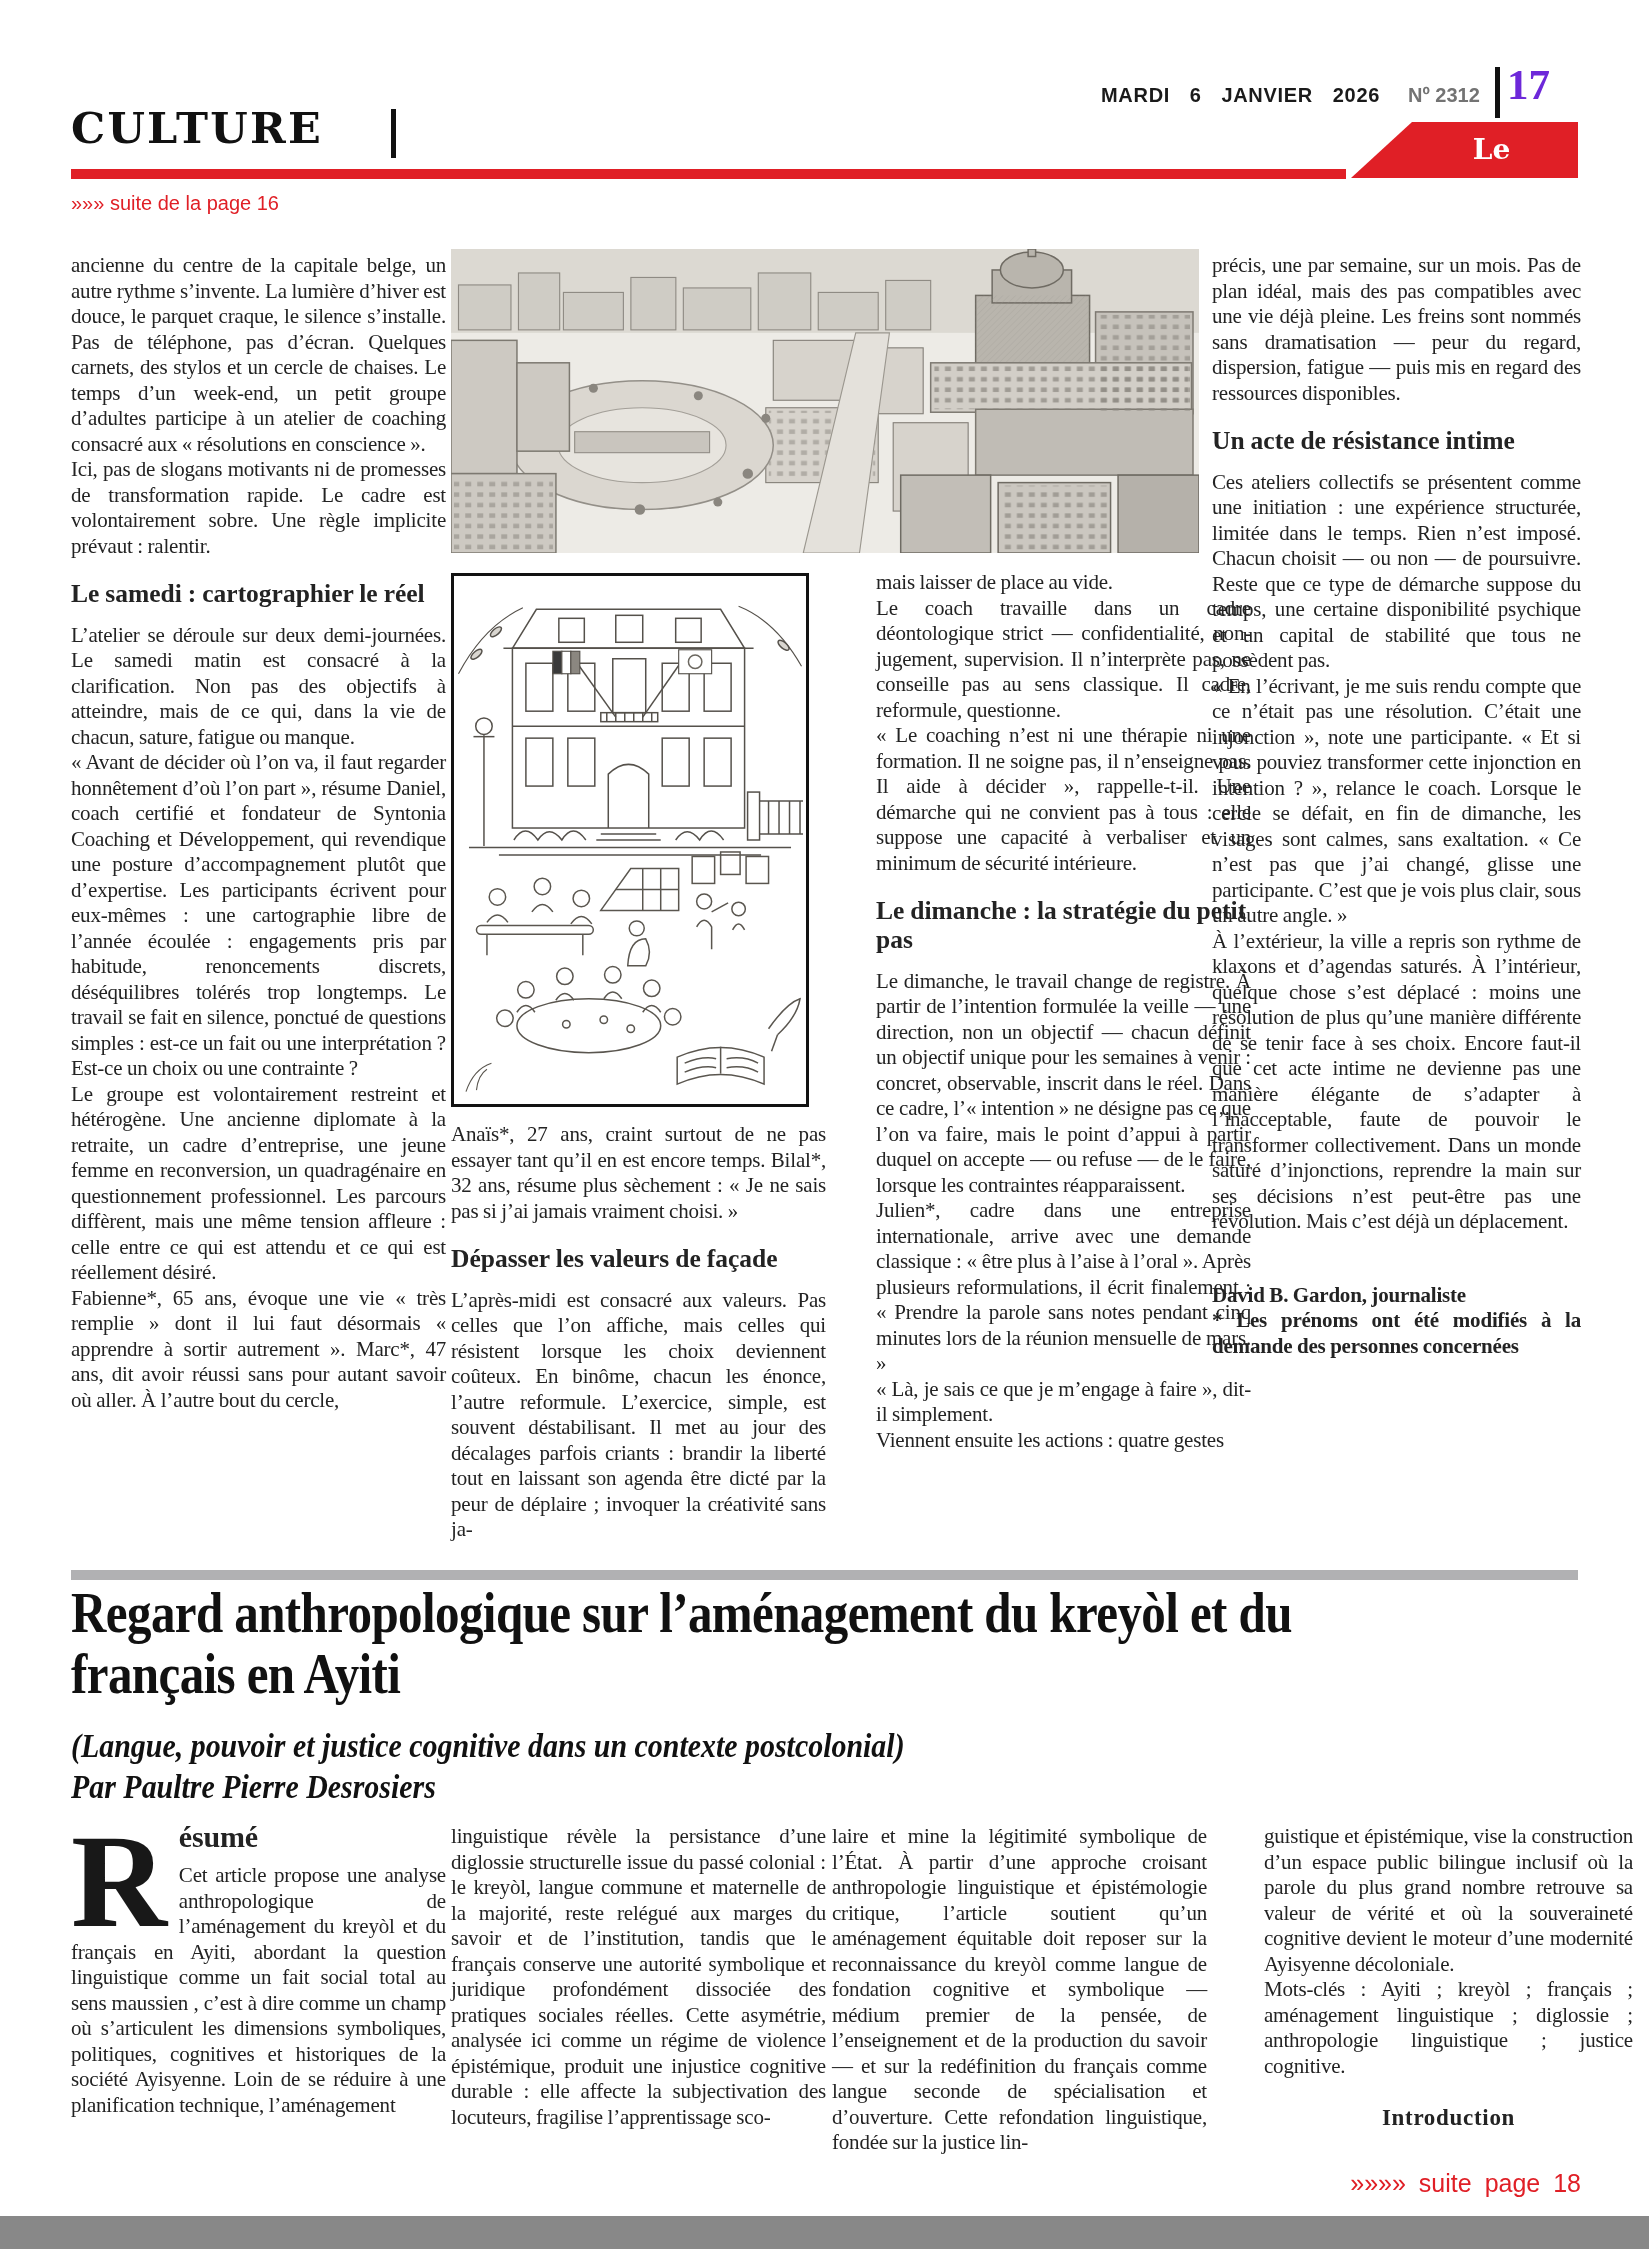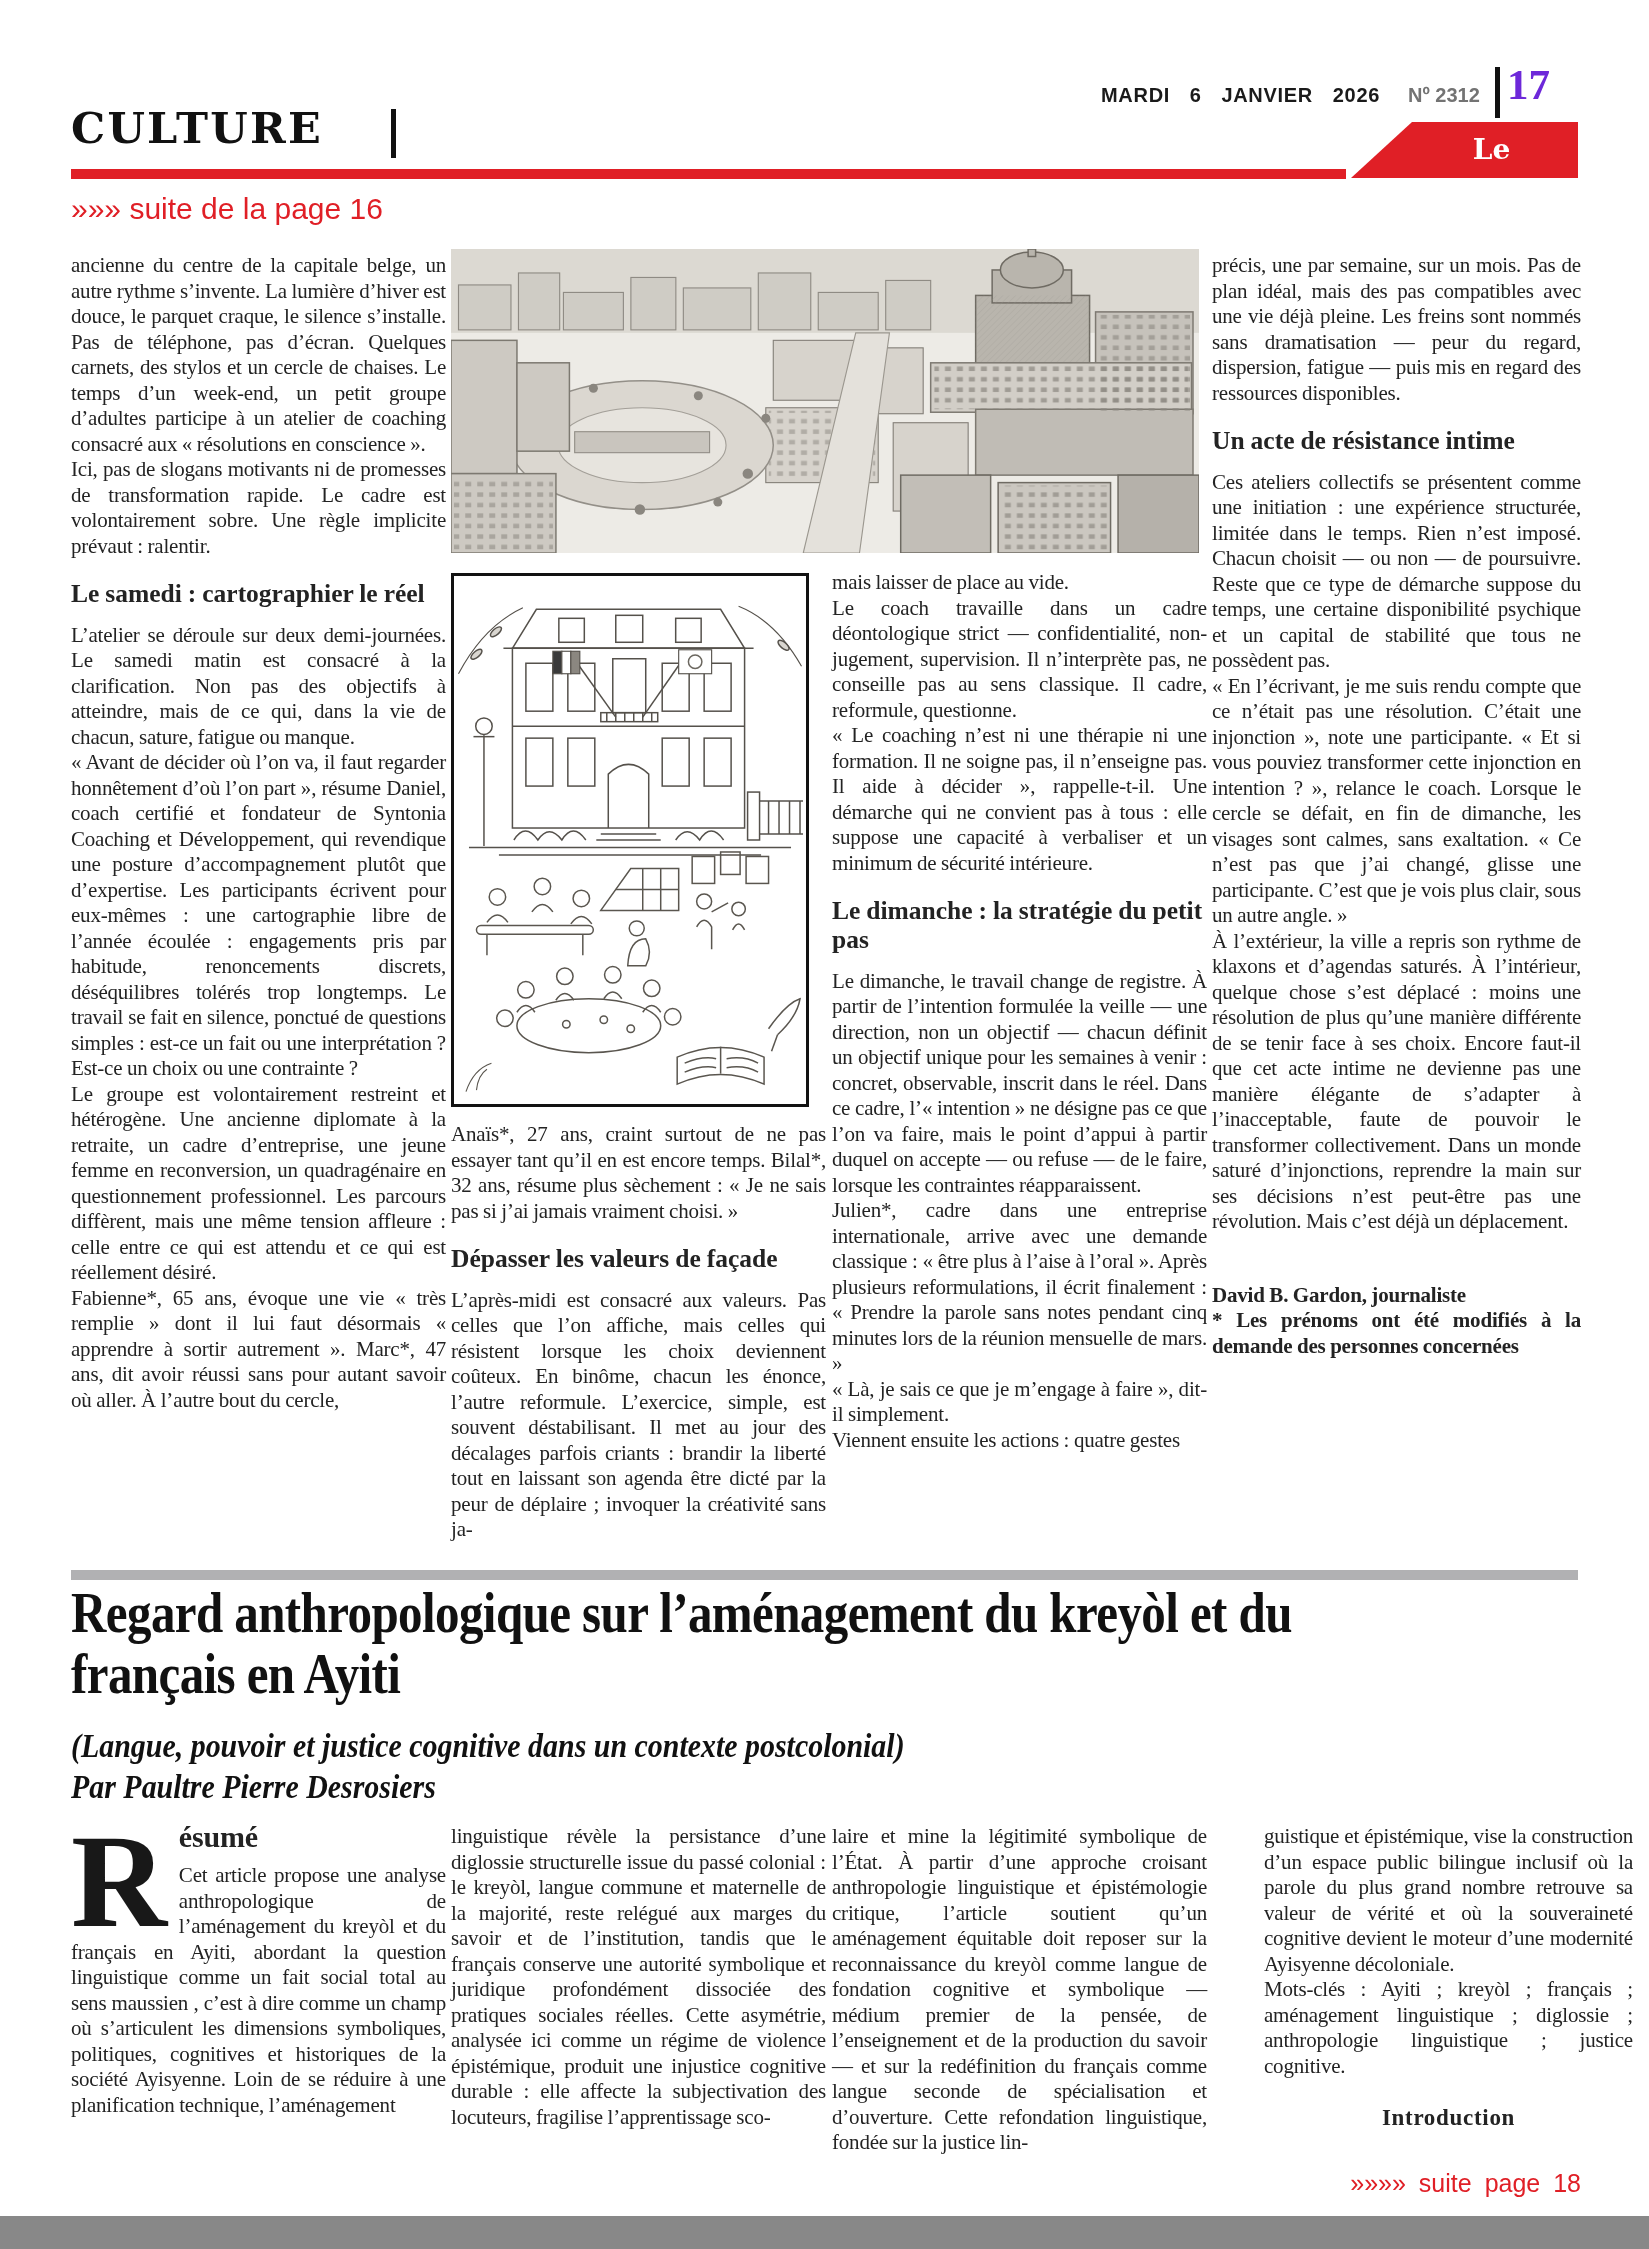--- a/index.html
+++ b/index.html
@@ -16,34 +16,34 @@
   .issue-number{left:1408px;top:84px;font-family:"Liberation Sans",sans-serif;font-weight:bold;
                 font-size:20px;color:#737373;}
   .pagenum-bar{left:1495px;top:67px;width:5.2px;height:51px;background:#111;}
   .page-number{left:1507px;top:60px;font-family:Liberation Serif, serif;font-weight:bold;
                font-size:43px;color:#6d28d9;}
   .red-rule{left:71px;top:169px;width:1275px;height:9.7px;}
   .masthead{left:1351px;top:122px;width:227px;height:56px;
             clip-path:polygon(61px 0,100% 0,100% 100%,0 100%);}
   .masthead-title{display:block;padding-left:54px;text-align:center;line-height:56px;
                   font-family:"DejaVu Serif",serif;font-weight:bold;font-size:28px;color:#fff;}
-  .continued-from{left:71px;top:192px;font-family:"Liberation Sans",sans-serif;font-size:30px;}
+  .continued-from{left:71px;top:192px;font-family:"Liberation Sans",sans-serif;font-size:20px;}
 
   
   .col{width:375px;font-size:21px;line-height:25.5px;text-align:justify;
        letter-spacing:-0.2px;word-spacing:-0.4px;color:#232323;}
   .col p{margin:0;}
   .colhead{font-size:25.5px;line-height:29px;font-weight:bold;text-align:left;
            letter-spacing:0;margin:19.5px 0 15px;}
   .byline{margin-top:48px !important;font-weight:bold;}
   .footnote{font-weight:bold;}
 
   .c1{left:71px;top:253px;}
   .c2{left:451px;top:1122px;}
-  .c3{left:832px;top:570px;}
+  .c3{left:876px;top:570px;}
   .c4{left:1212px;top:253px;width:369px;}
 
   
   .fig-city{left:451px;top:249px;width:748px;height:304px;}
   .fig-workshop{left:451px;top:573px;width:358px;height:534px;border:3px solid #111;
                 box-sizing:border-box;background:#fff;}
   .fig-city svg,.fig-workshop svg{display:block;width:100%;height:100%;}
 
   
   .section-divider{left:71px;top:1570px;width:1507px;height:9.7px;background:#b1b1b3;}

